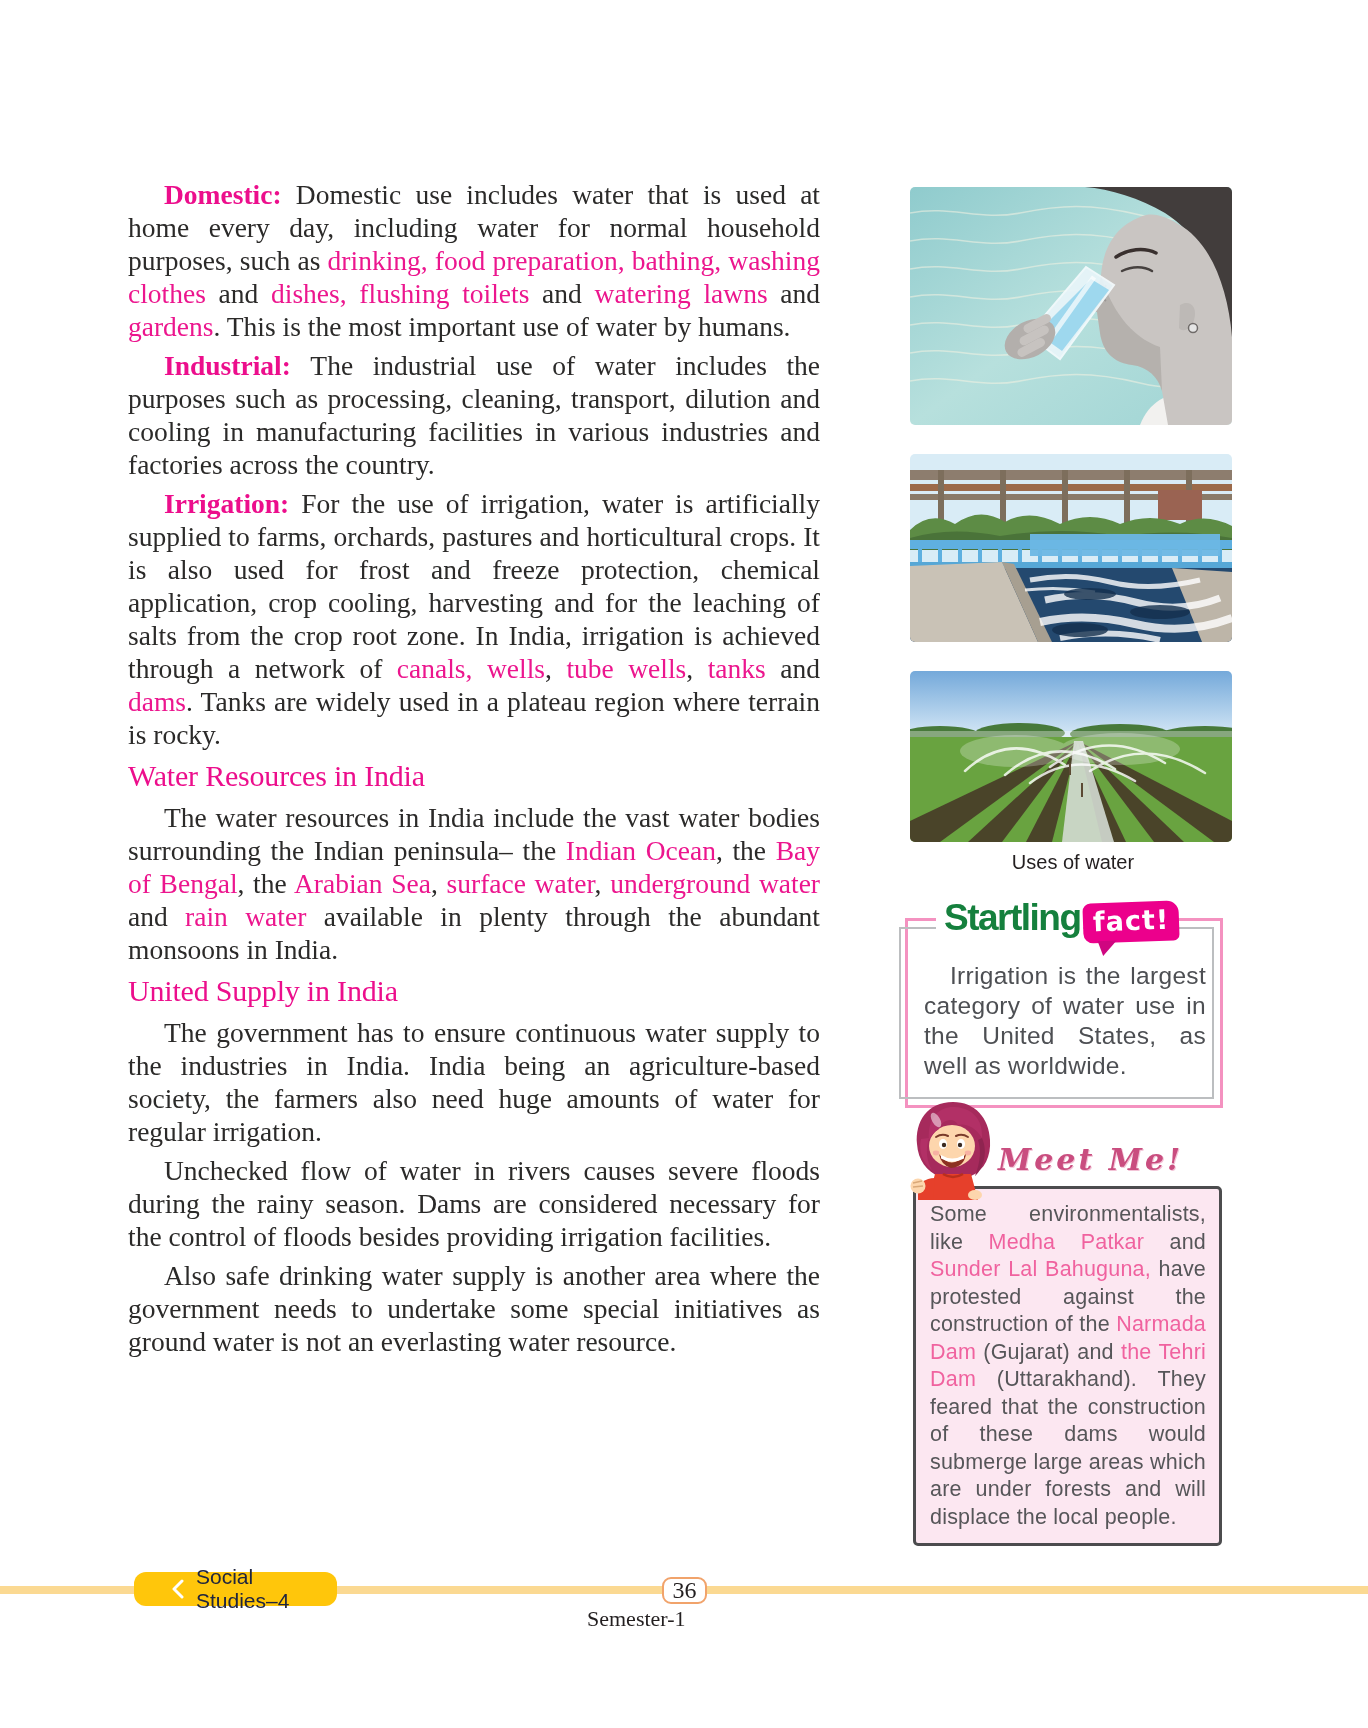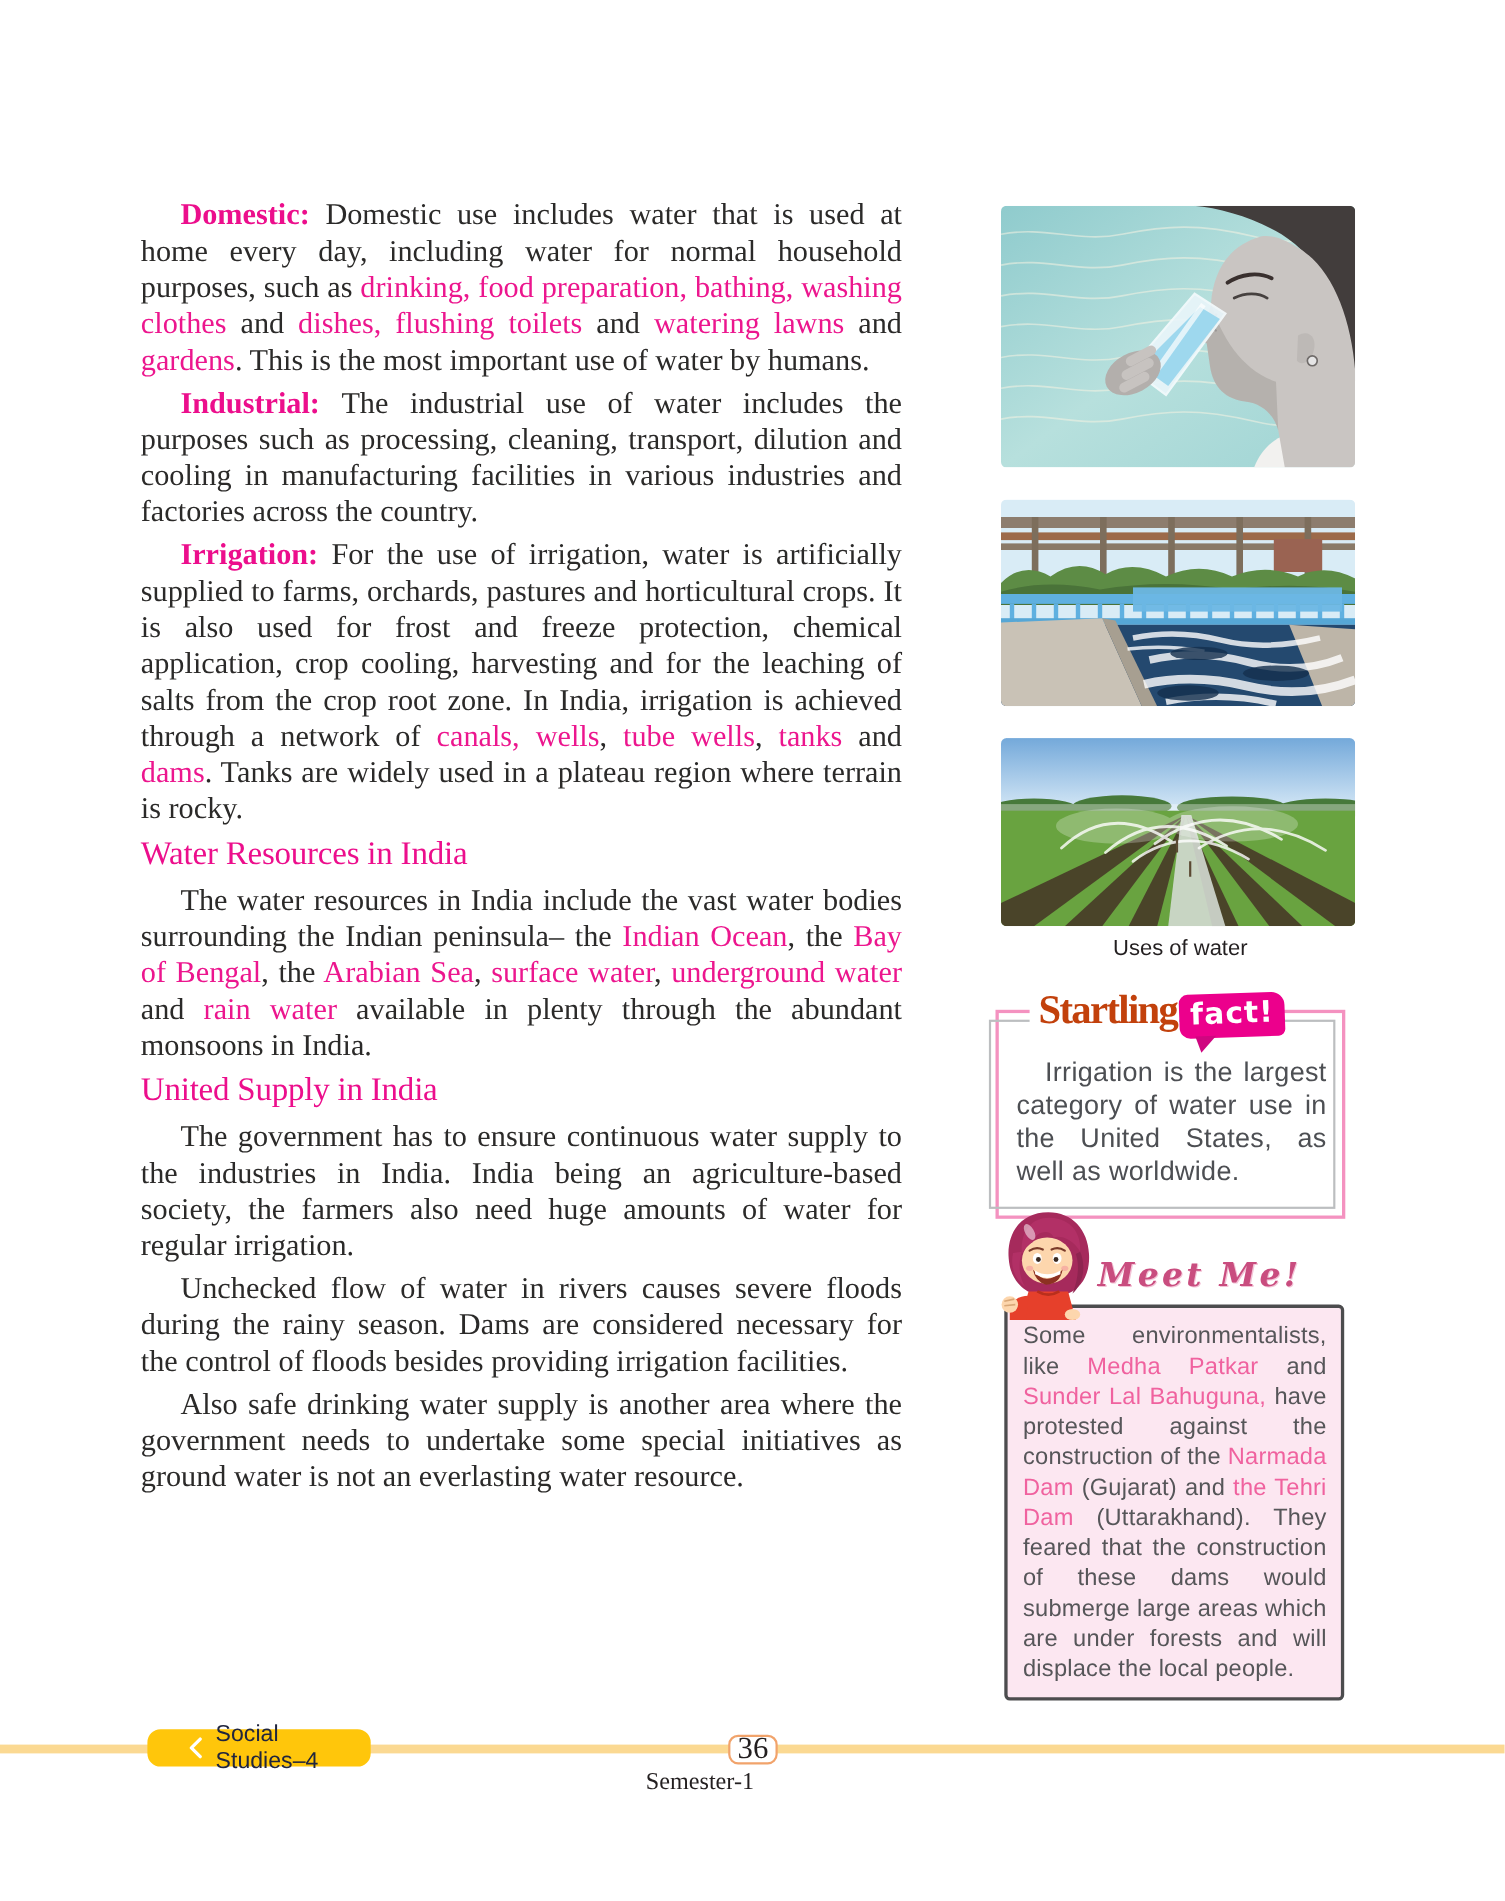--- a/index.html
+++ b/index.html
@@ -24,22 +24,22 @@
   #photo3{top:671px;height:171px;}
   .caption{position:absolute;left:912px;top:851px;width:322px;text-align:center;
            font-family:"Liberation Sans",sans-serif;font-size:20px;color:#231f20;}
 
   
   .factbox{position:absolute;left:905px;top:918px;width:318px;min-height:170px;
            background:#fff;border:3px solid #f492c0;box-sizing:border-box;}
   .factbox .grayframe{position:absolute;left:-9px;right:6px;top:6px;bottom:6px;
            border:2px solid #bcbec0;pointer-events:none;}
   .fact-header{position:absolute;top:-24px;left:28px;white-space:nowrap;z-index:3;}
-  .fact-title{display:inline-block;background:#fff;padding:0 2px 0 8px;color:#c2410c;
-           font-family:Liberation Serif, serif;font-weight:bold;font-size:37px;letter-spacing:-1.5px;}
+  .fact-title{display:inline-block;background:#fff;padding:0 2px 0 8px;color:#15803d;
+           font-family:Liberation Sans, sans-serif;font-weight:bold;font-size:37px;letter-spacing:-1.5px;}
   .fact-badge{display:inline-block;background:#ec008c;color:#fff;
            font-family:"DejaVu Sans",sans-serif;font-weight:bold;font-size:27px;
            padding:3px 10px 6px 10px;transform:rotate(-2deg);border-radius:8px 12px 6px 10px;
            position:relative;letter-spacing:1px;}
   .fact-badge:after{content:"";position:absolute;left:14px;bottom:-13px;width:0;height:0;
            border-left:5px solid transparent;border-right:14px solid transparent;
            border-top:15px solid #cf0680;}
   .fact-text{margin:40px 14px 24px 16px;font-family:"Liberation Sans",sans-serif;
            font-size:24.5px;line-height:30px;color:#4d4f53;text-align:justify;text-indent:26px;
            letter-spacing:0.3px;}
@@ -58,21 +58,21 @@
 
   
   .footer-band{position:absolute;left:0;top:1586px;width:1368px;height:8px;background:#fbd992;}
   .back-badge{position:absolute;left:134px;top:1572px;width:203px;height:34px;background:#ffc60b;
            border-radius:12px;display:flex;align-items:center;box-sizing:border-box;
            padding-left:37px;z-index:2;cursor:pointer;}
   .back-badge .chev{display:flex;align-items:center;margin-right:12px;}
   .back-badge .lbl{font-family:"Liberation Sans",sans-serif;font-size:21px;color:#20253e;}
   .page-badge{position:absolute;left:662px;top:1577px;width:45px;height:27px;background:#fff;
            border:2px solid #f1a36b;border-radius:9px;box-sizing:border-box;text-align:center;
-           font-size:28px;line-height:22px;color:#231f20;z-index:2;}
+           font-size:24px;line-height:22px;color:#231f20;z-index:2;}
   .semester{position:absolute;left:587px;top:1606px;width:200px;text-align:left;
            font-size:22px;color:#231f20;}
 </style>
 </head>
 <body>
 
 <div class="page">
 
   <div class="bodycol">
       <p class="para"><span class="seg-lead">Domestic: </span><span>Domestic use includes water that is used at home every day, including water for normal household purposes, such as </span><span class="seg-pink">drinking, food preparation, bathing, washing clothes</span><span> and </span><span class="seg-pink">dishes, flushing toilets</span><span> and </span><span class="seg-pink">watering lawns</span><span> and </span><span class="seg-pink">gardens</span><span>. This is the most important use of water by humans.</span></p>

